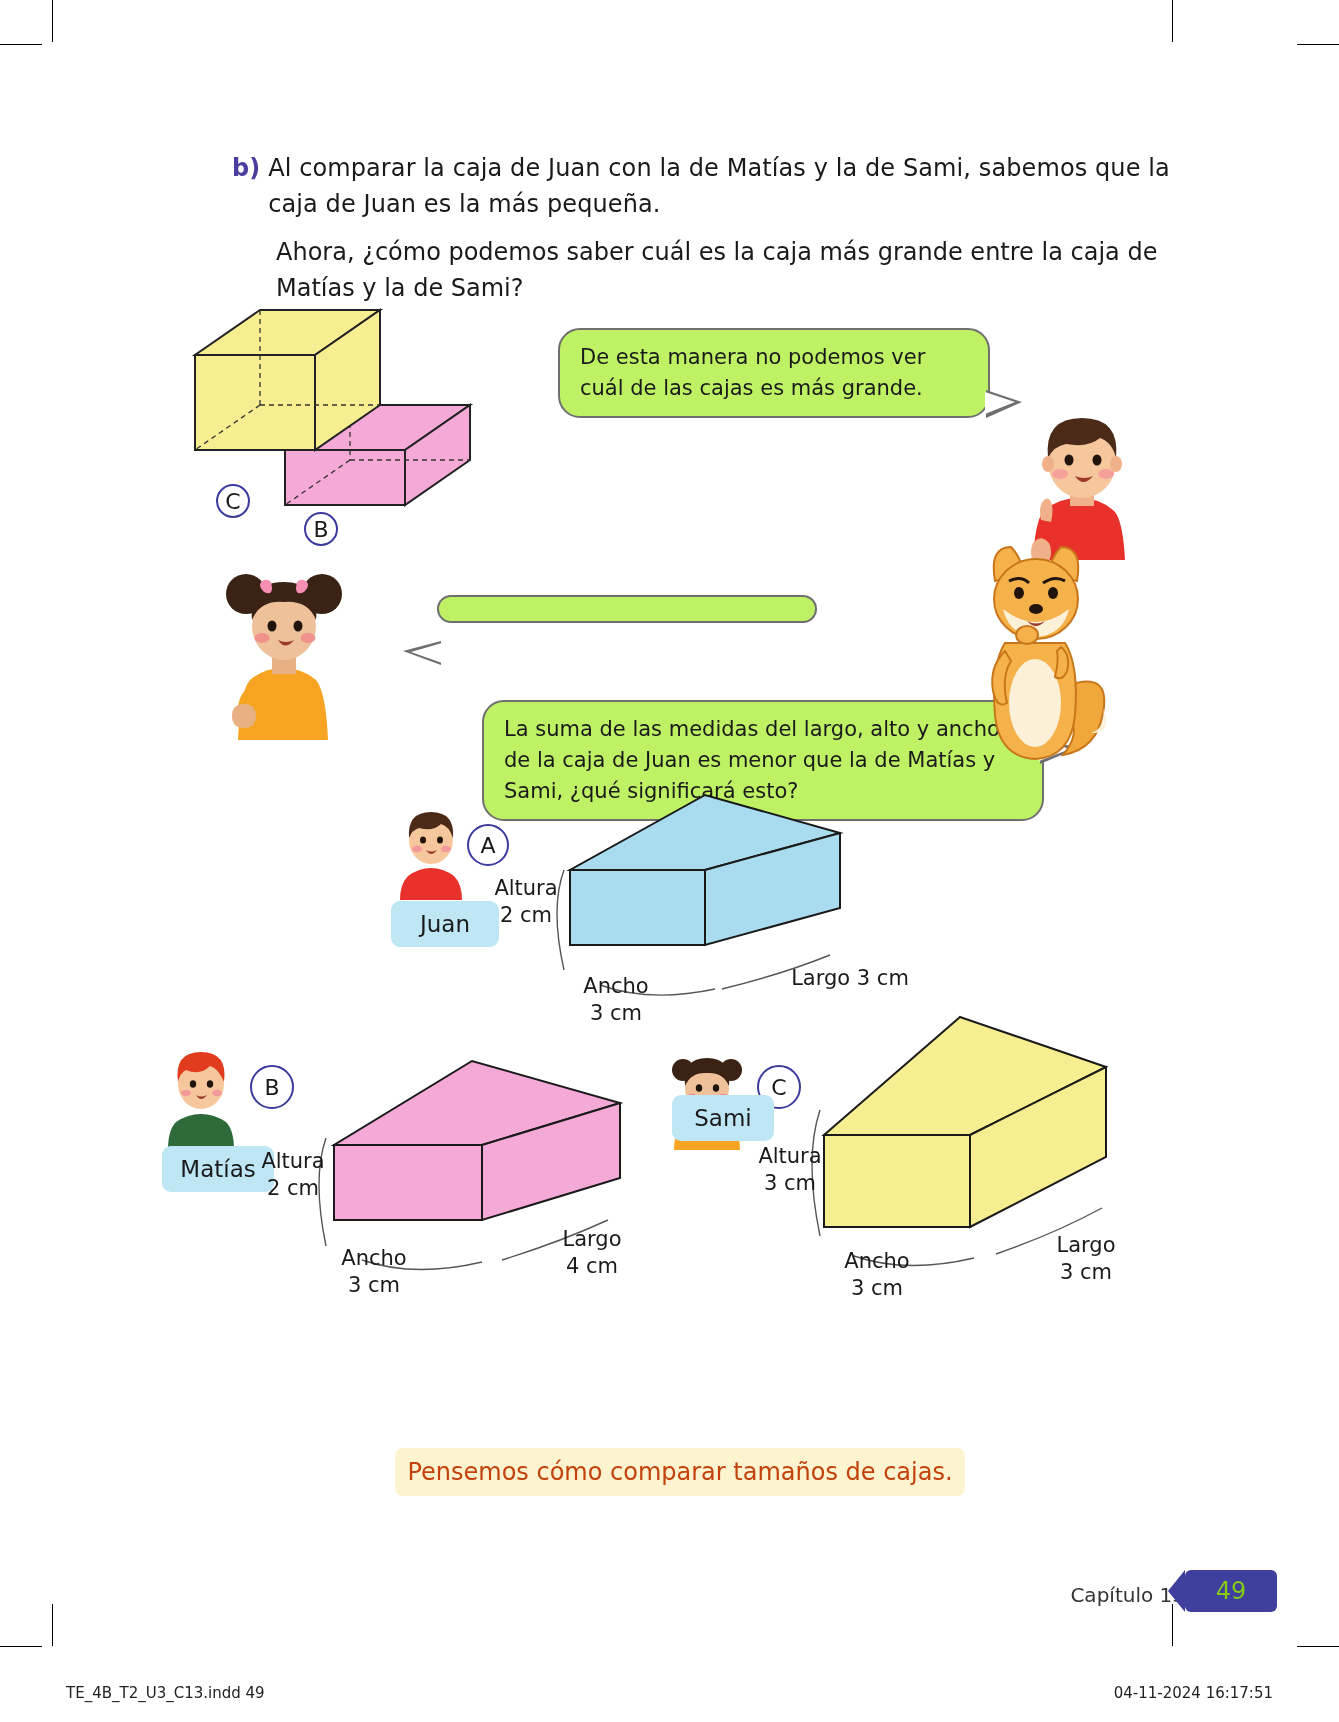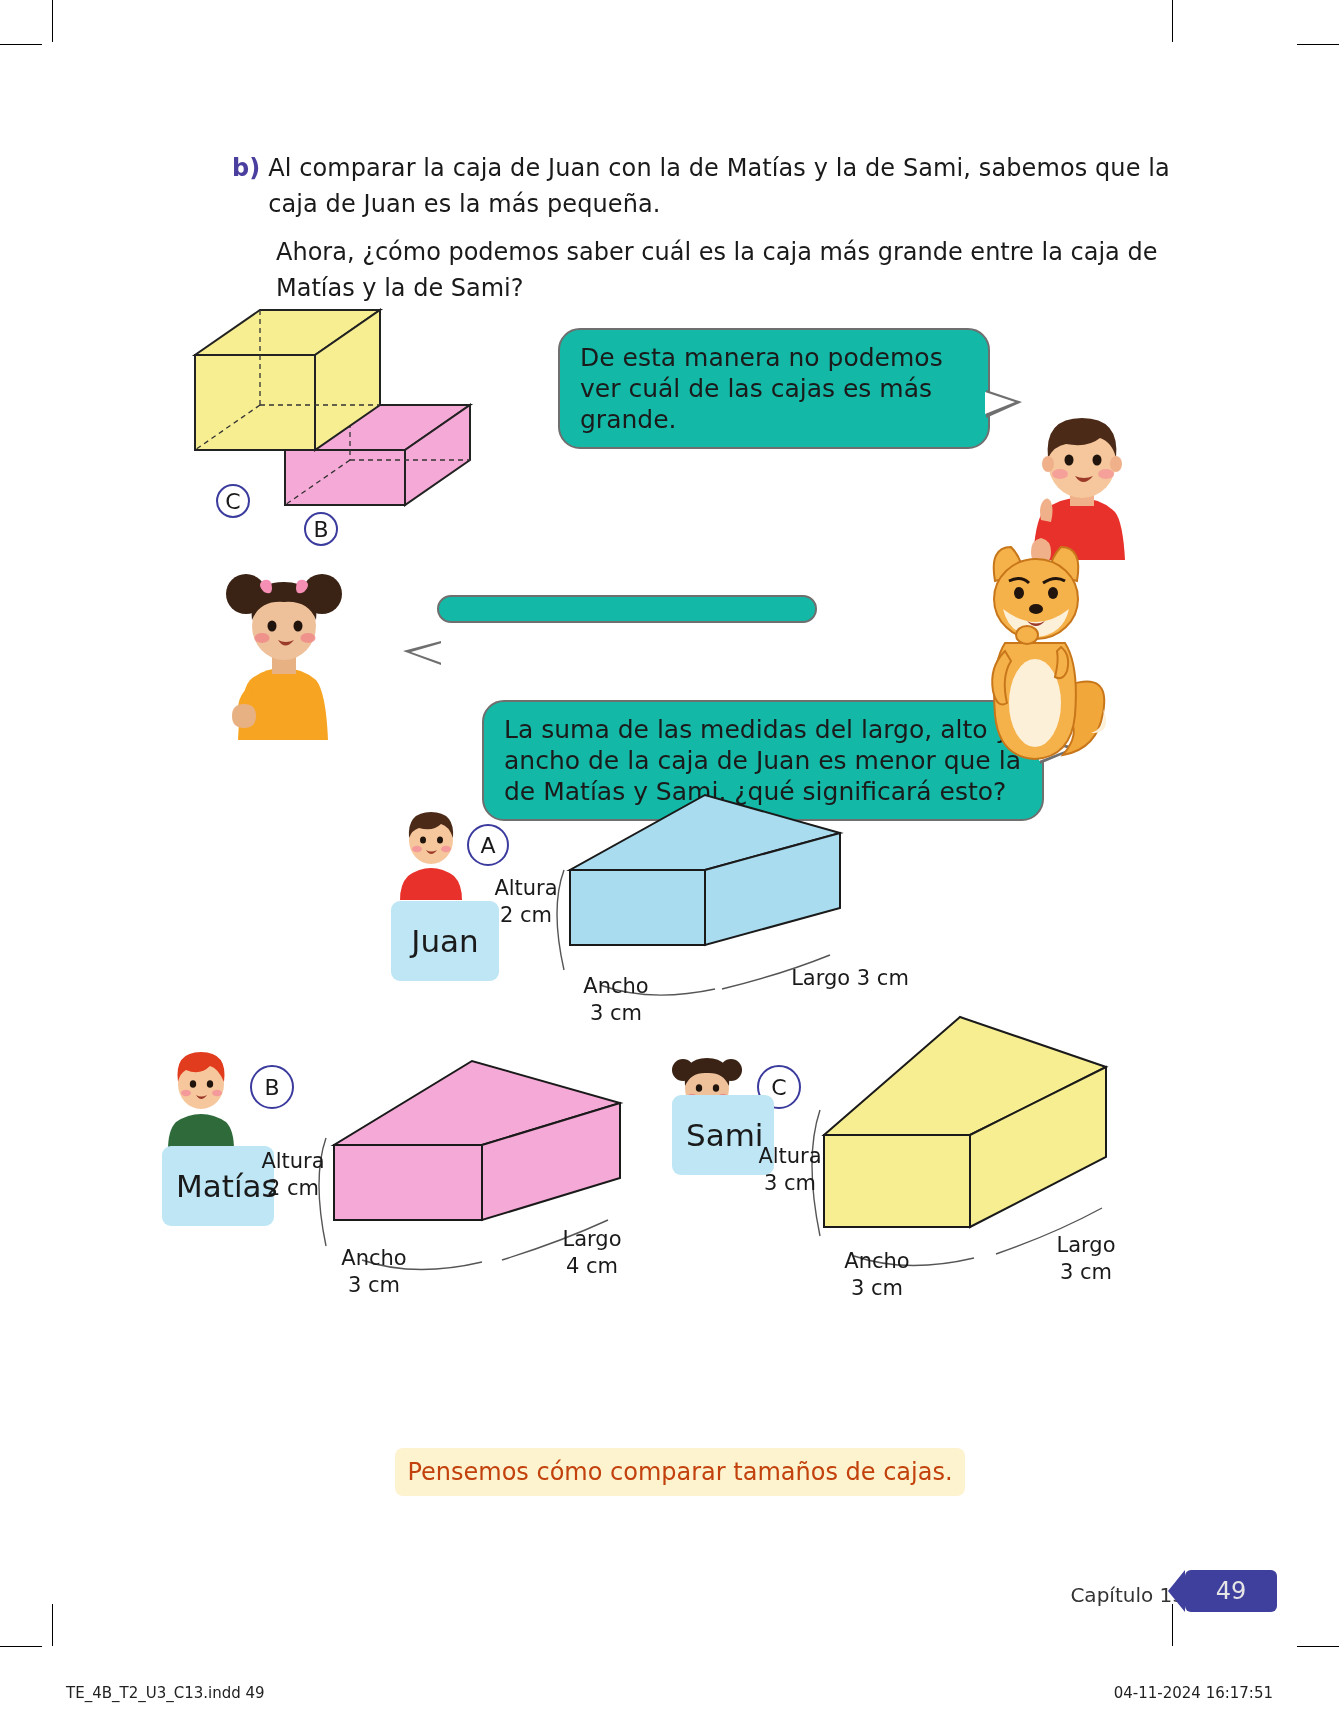--- a/index.html
+++ b/index.html
@@ -53,24 +53,24 @@
     left: 276px;
     top: 234px;
     width: 920px;
     font-size: 24px;
     line-height: 36px;
   }
 
   
   .bubble {
     position: absolute;
-    background: #14b8a6;
+    background: #bef264;
     border: 2px solid #6f6f6f;
     border-radius: 22px;
-    font-size: 25px;
+    font-size: 21px;
     line-height: 31px;
     padding: 12px 20px;
     box-sizing: border-box;
   }
 
   
   #bubble-1 { left: 558px; top: 328px; width: 432px; }
   #bubble-1 .tail-outer {
     position: absolute; right: -34px; top: 60px;
     width: 0; height: 0;
@@ -129,22 +129,22 @@
     display: flex;
     align-items: center;
     justify-content: center;
     font-size: 22px;
     background: #fff;
   }
   .name-tag {
     position: absolute;
     background: #bfe6f5;
     border-radius: 9px;
-    font-size: 31px;
-    padding: 22px 14px;
+    font-size: 23px;
+    padding: 10px 14px;
     text-align: center;
     color: #1a1a1a;
   }
   .dim-label {
     position: absolute;
     font-size: 21px;
     line-height: 27px;
     text-align: center;
     color: #1a1a1a;
   }
@@ -174,21 +174,21 @@
     color: #333;
   }
   #page-pill {
     position: absolute;
     right: 62px;
     top: 1570px;
     width: 92px;
     height: 42px;
     background: #3f3f9d;
     border-radius: 6px;
-    color: #e5e5e5;
+    color: #84cc16;
     display: flex;
     align-items: center;
     justify-content: center;
     font-size: 24px;
   }
   #page-pill:before {
     content: "";
     position: absolute;
     left: -17px;
     top: 0;

